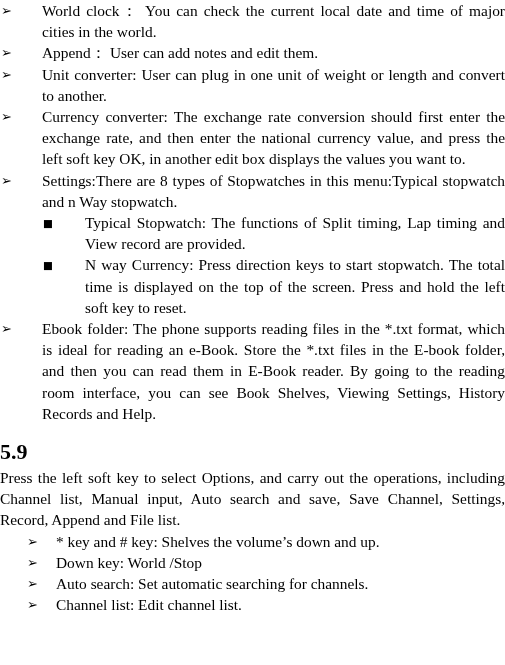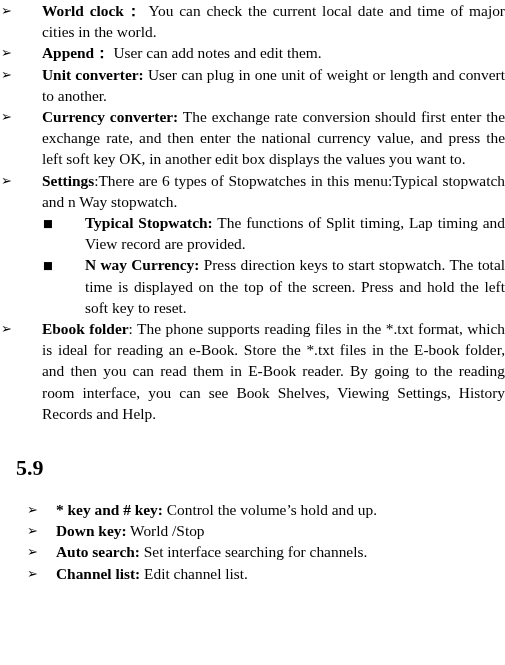--- a/index.html
+++ b/index.html
@@ -63,31 +63,31 @@
     top: 0.5px;
   }
 
   
   .lvl1b { padding-left: 56px; }
   .lvl1b > .bullet {
     left: 27px;
     font-size: 13px;
   }
 
-  .b { font-weight: bold; }
+  .b { font-weight: normal; }
 
   
   .li, .para { text-align-last: left; }
 
   
   .h2 {
     font-size: 22px;
     font-weight: bold;
     line-height: 27px;
-    margin: 16px;
+    margin: 0;
     padding: 0;
     white-space: pre;
     display: flex;
     align-items: baseline;
   }
   .h2 .num { display: inline-block; min-width: 57px; }
 
   .gap-before-heading { height: 14px; }
   .gap-small { height: 2px; }
 </style>
@@ -113,21 +113,21 @@
       <span class="b">Unit converter:</span><span> User can plug in one unit of weight or length and convert to another.</span>
     </p>
 
     <p class="li lvl1">
       <span class="bullet">➢</span>
       <span class="b">Currency converter:</span><span> The exchange rate conversion should first enter the exchange rate, and then enter the national currency value, and press the left soft key OK, in another edit box displays the values you want to.</span>
     </p>
 
     <p class="li lvl1">
       <span class="bullet">➢</span>
-      <span class="b">Settings</span><span>:There are 6 types of Stopwatches in this menu:Typical stopwatch and n Way stopwatch.</span>
+      <span class="b">Settings</span><span>:There are 8 types of Stopwatches in this menu:Typical stopwatch and n Way stopwatch.</span>
     </p>
 
   </div>
 
   <div>
 
     <p class="li lvl2">
       <span class="bullet">■</span>
       <span class="b">Typical Stopwatch:</span><span> The functions of Split timing, Lap timing and View record are provided.</span>
     </p>
@@ -145,36 +145,37 @@
   </p>
 
   <div class="gap-before-heading"></div>
 
   <h2 class="h2">
     <span class="num">5.9</span>
   </h2>
 
   <div class="gap-small"></div>
 
+  <p class="para">Press the left soft key to select Options, and carry out the operations, including Channel list, Manual input, Auto search and save, Save Channel, Settings, Record, Append and File list.</p>
 
   <div>
 
     <p class="li lvl1b">
       <span class="bullet">➢</span>
-      <span class="b">* key and # key:</span><span> Control the volume’s hold and up.</span>
+      <span class="b">* key and # key:</span><span> Shelves the volume’s down and up.</span>
     </p>
 
     <p class="li lvl1b">
       <span class="bullet">➢</span>
       <span class="b">Down key:</span><span> World /Stop</span>
     </p>
 
     <p class="li lvl1b">
       <span class="bullet">➢</span>
-      <span class="b">Auto search:</span><span> Set interface searching for channels.</span>
+      <span class="b">Auto search:</span><span> Set automatic searching for channels.</span>
     </p>
 
     <p class="li lvl1b">
       <span class="bullet">➢</span>
       <span class="b">Channel list:</span><span> Edit channel list.</span>
     </p>
 
   </div>
 
 </div>

